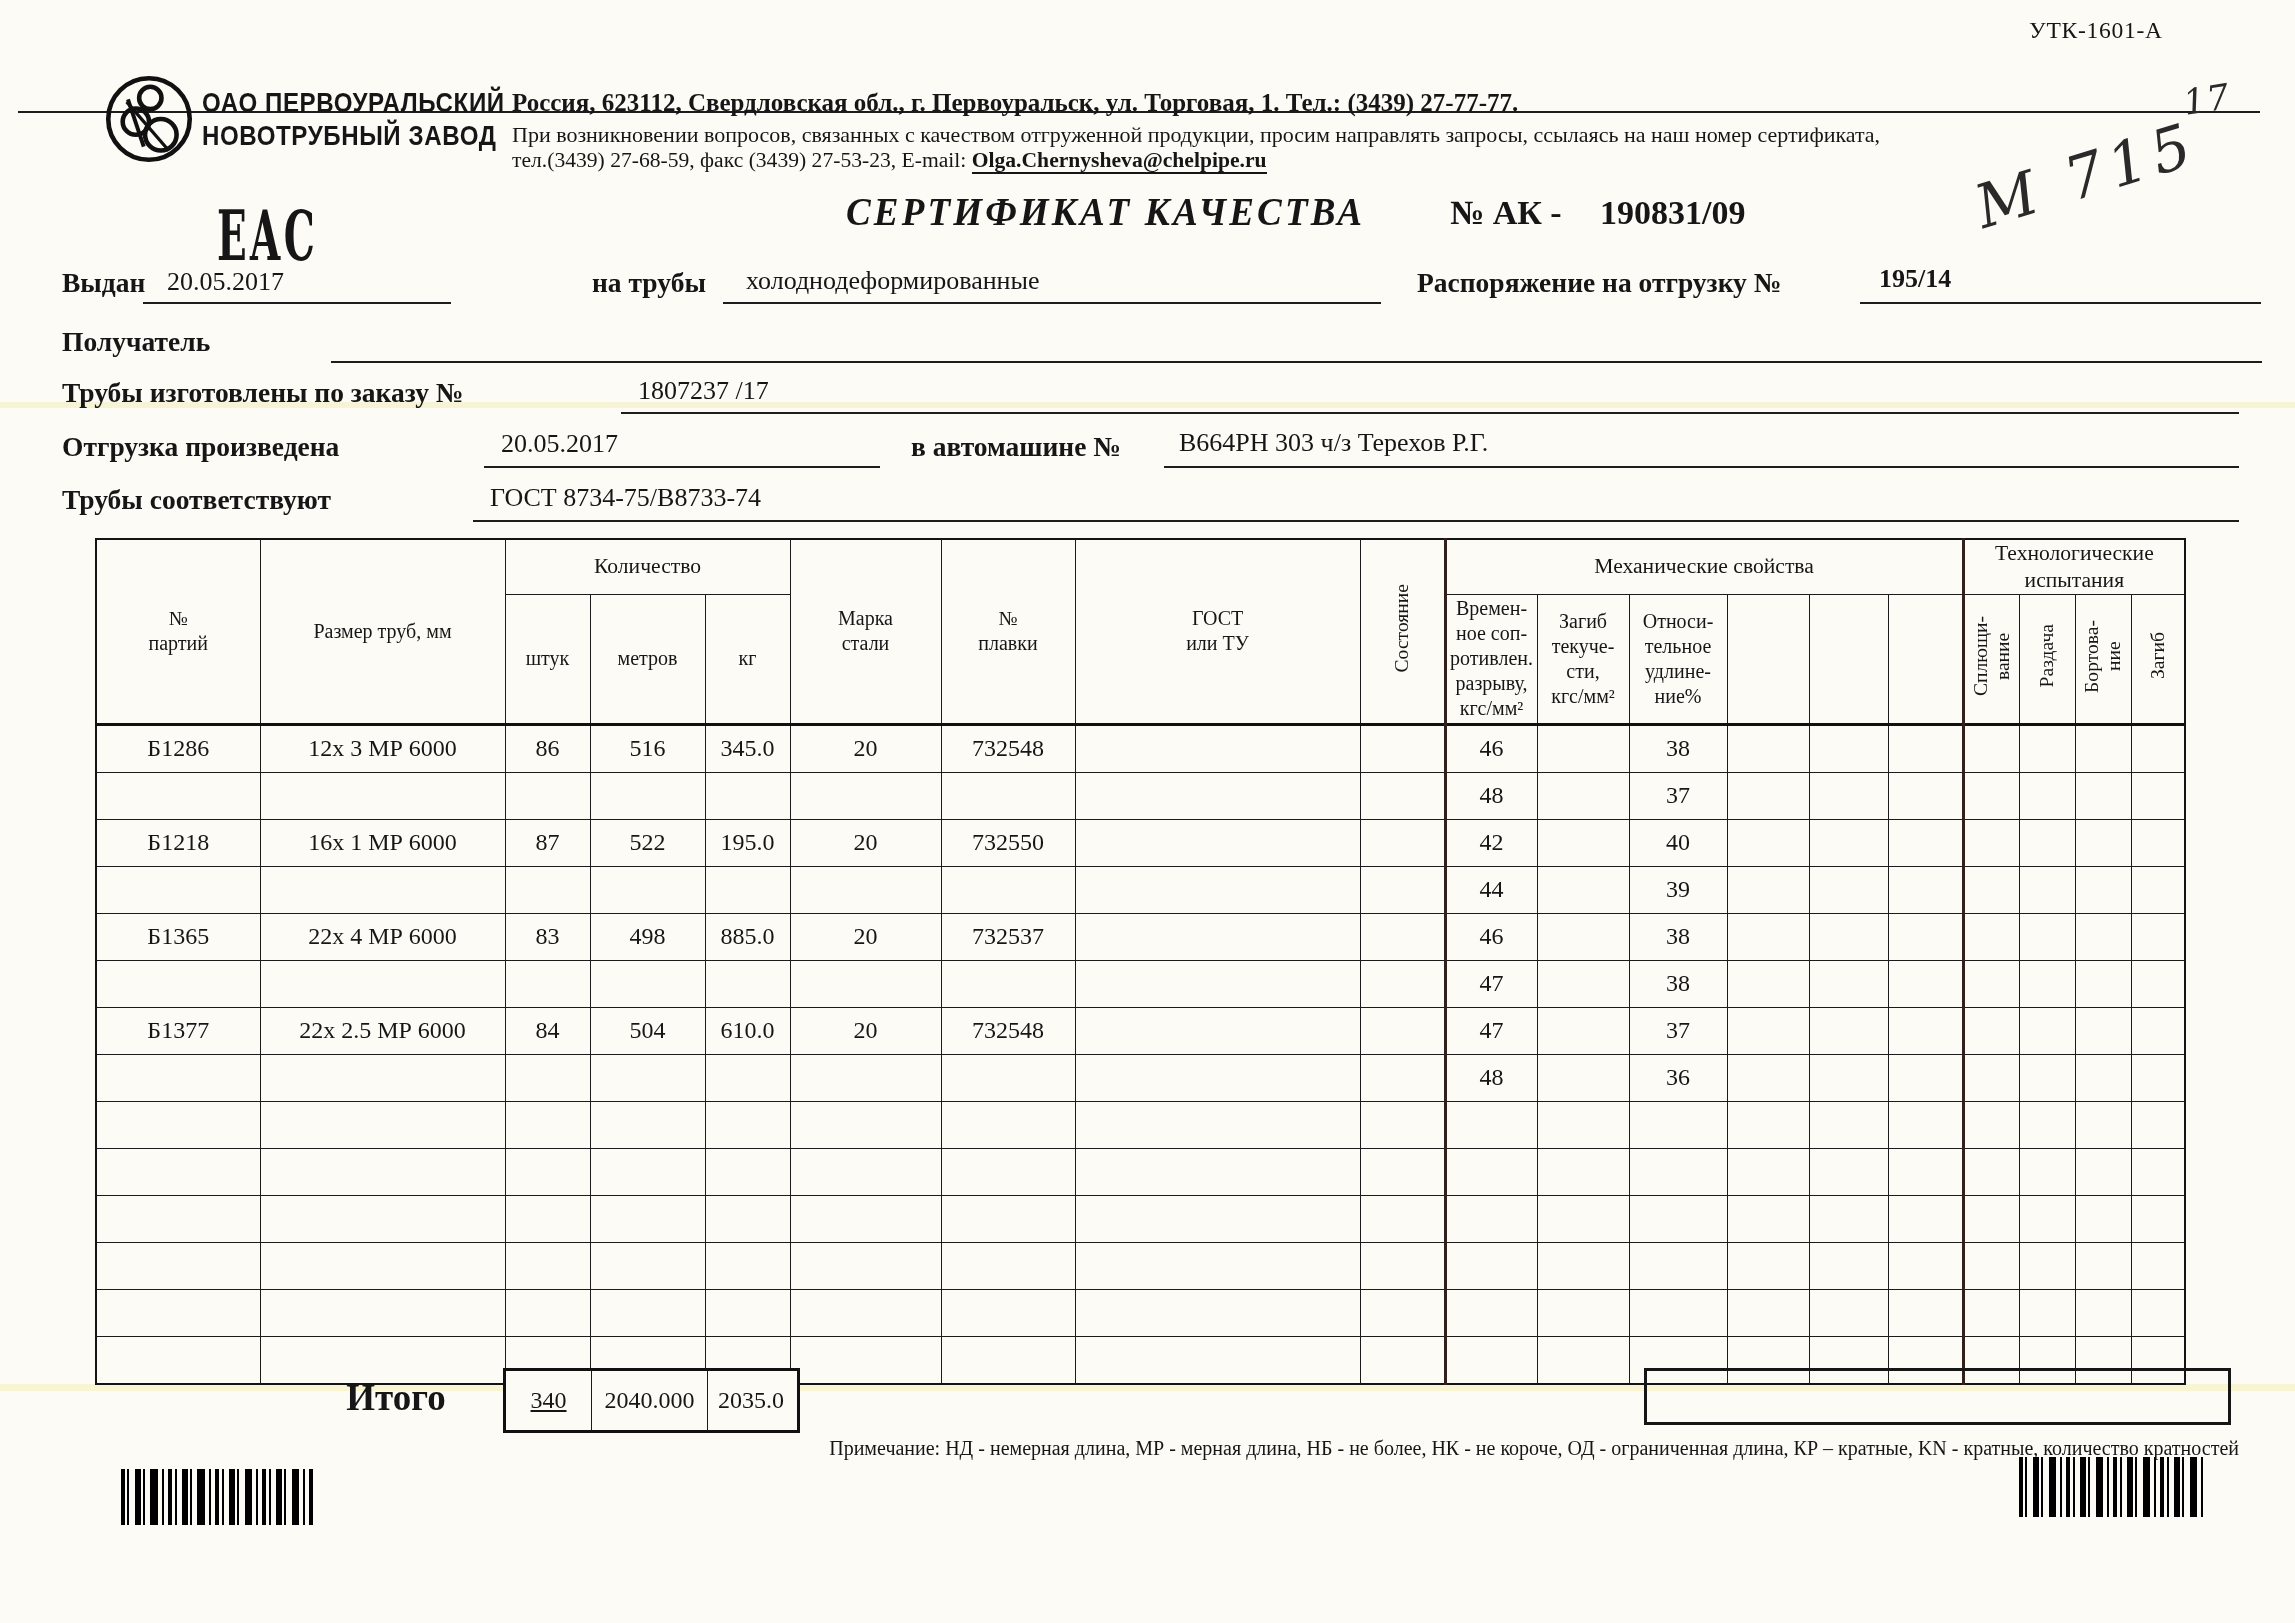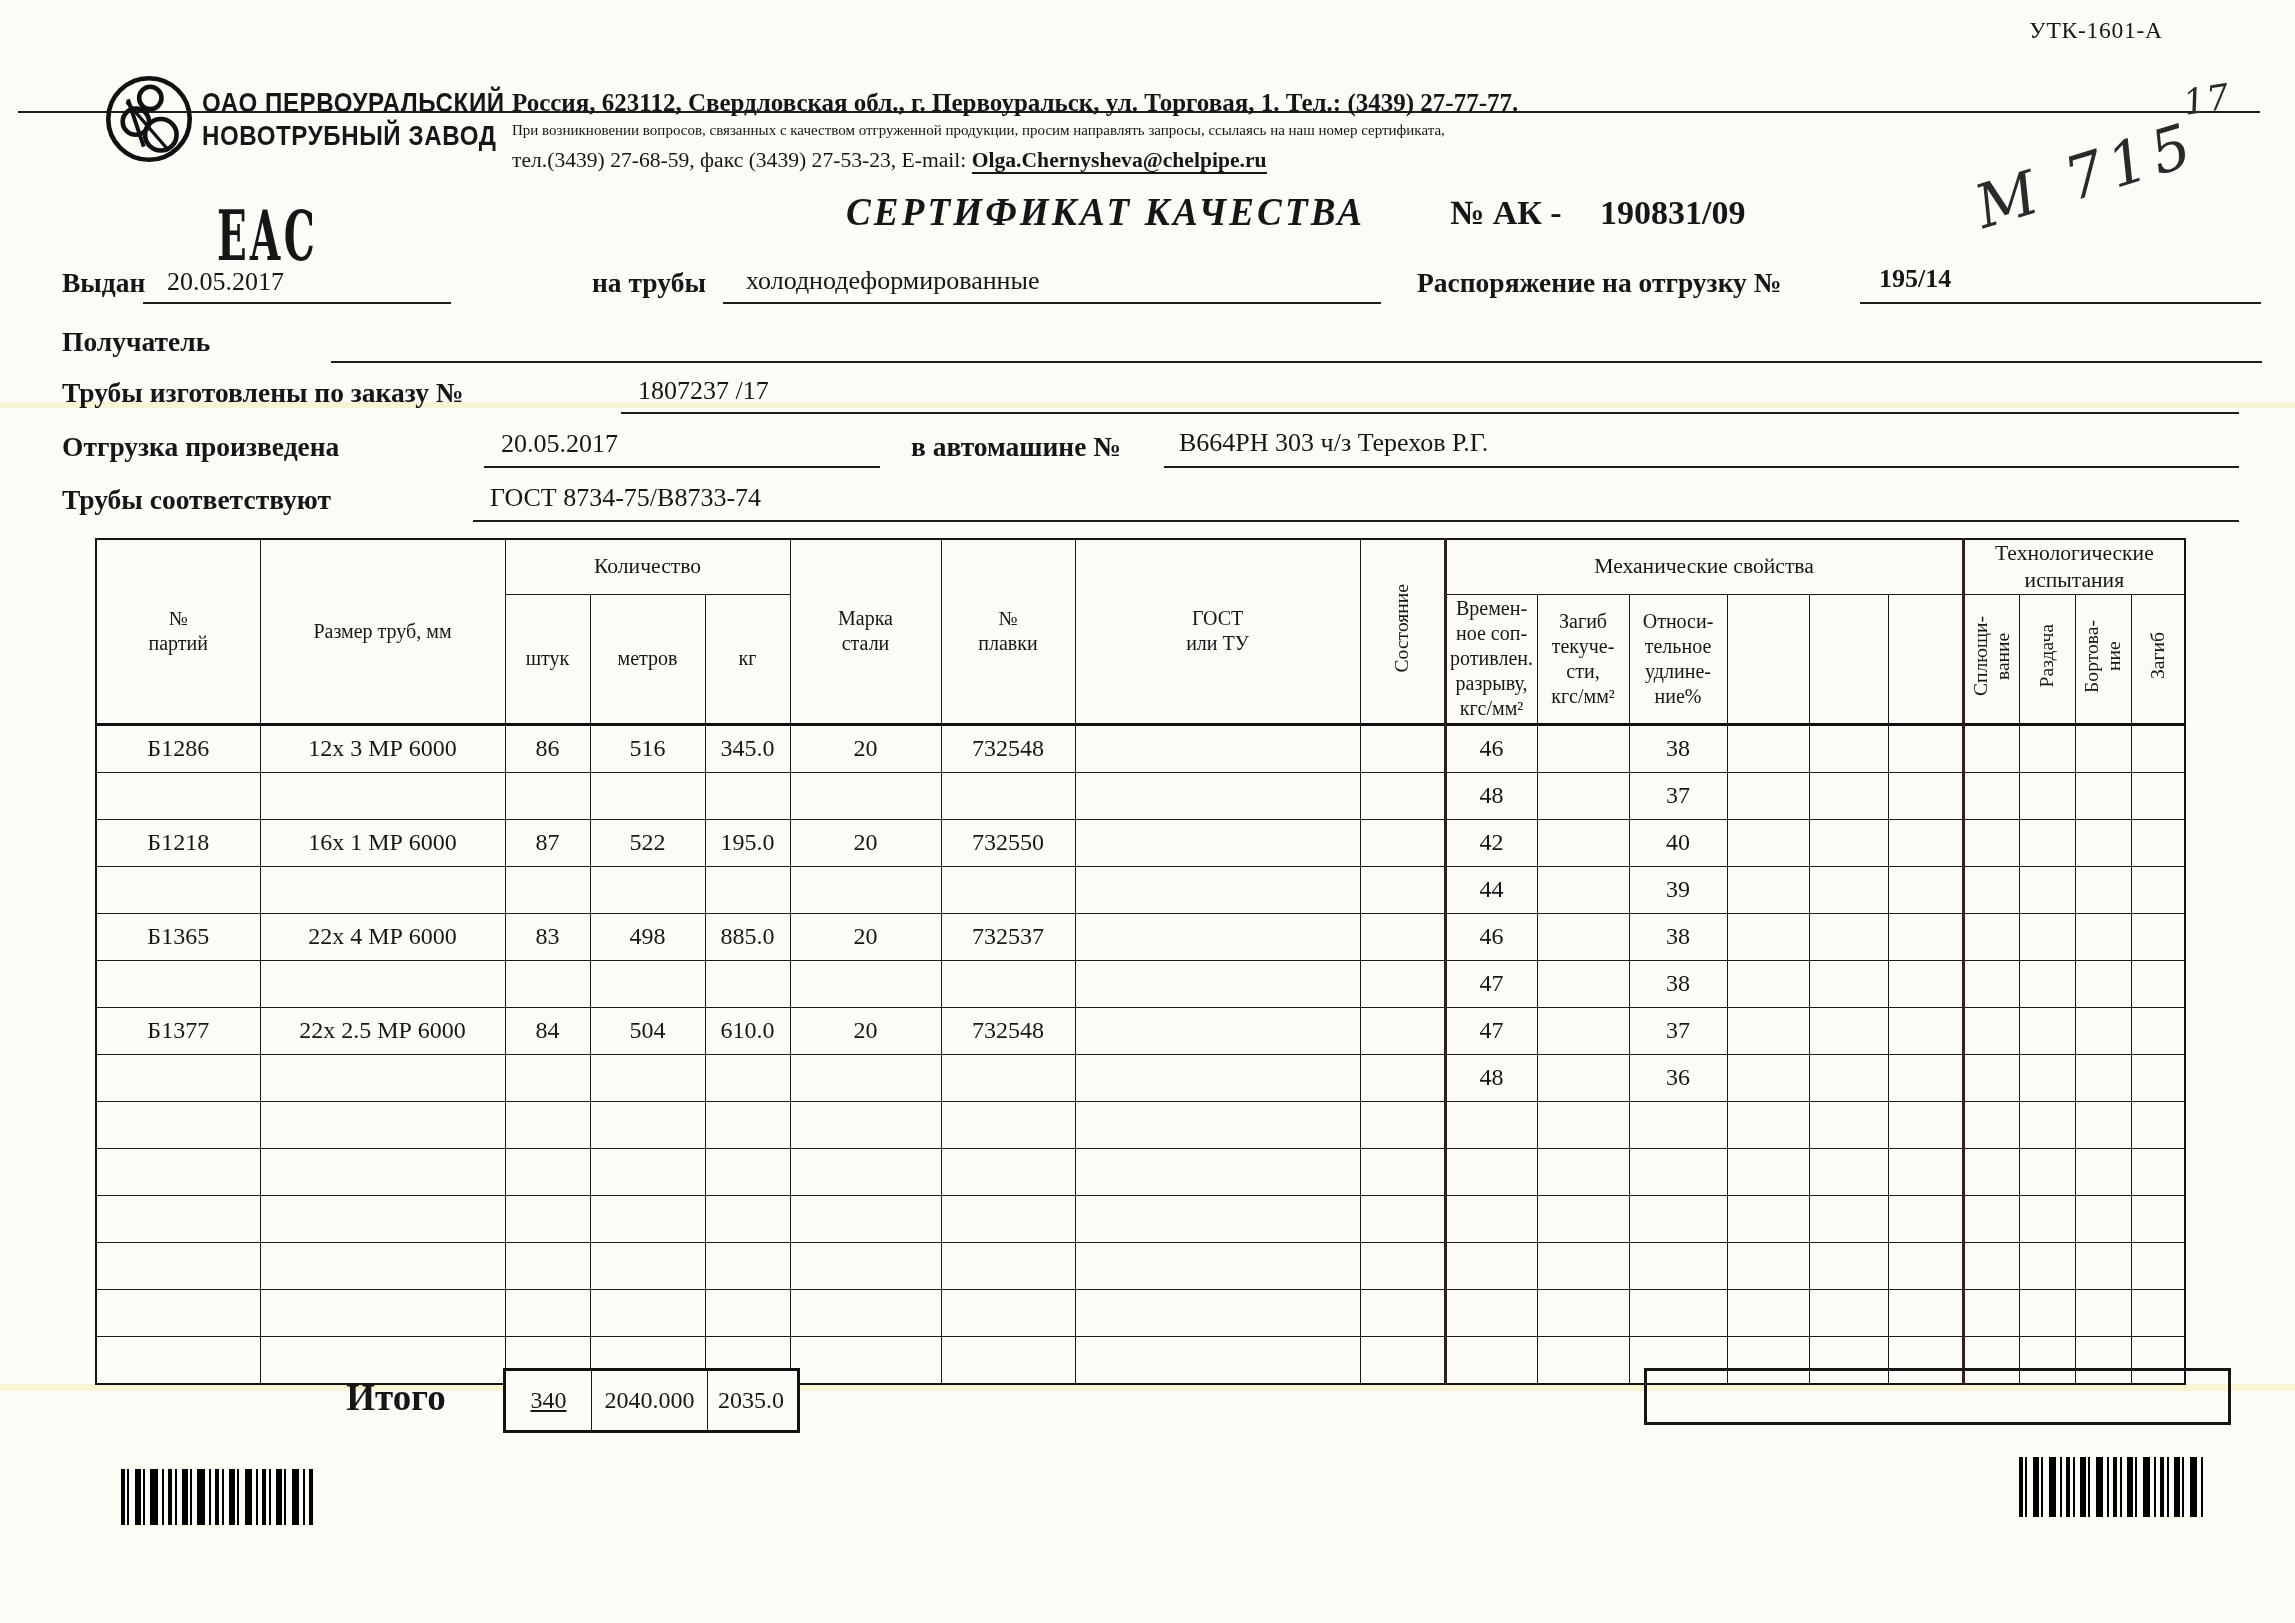--- a/index.html
+++ b/index.html
@@ -11,21 +11,21 @@
   .abs { position:absolute; }
   .streak { position:absolute; left:0; width:2295px; pointer-events:none; }
 
   
   .topline { position:absolute; background:#1c1c1c; height:2px; }
   .form-code { font-size:23.6px; letter-spacing:0.7px; }
   .company-name { font-family:"Liberation Sans", sans-serif; font-weight:700;
     font-size:28px; line-height:1.18; transform:scaleX(.86); transform-origin:left top;
     letter-spacing:0.7px; white-space:nowrap; }
   .addr1 { font-size:25px; font-weight:700; white-space:nowrap; }
-  .addr2 { font-size:15px; white-space:nowrap; }
+  .addr2 { font-size:22px; white-space:nowrap; }
   .addr3 { font-size:21.6px; white-space:nowrap; }
   .email { font-weight:700; border-bottom:2px solid #161616; }
   .eac { font-family:"DejaVu Serif", serif; font-weight:700; font-size:39px;
     transform:scaleY(1.75); transform-origin:left top; letter-spacing:2.6px; }
 
   .doc-title { font-size:39px; font-weight:700; font-style:italic; letter-spacing:3.3px;
     transform:scaleX(.95); transform-origin:left top; white-space:nowrap; }
   .doc-no { font-size:34px; font-weight:700; white-space:nowrap; }
 
   .hand { transform:rotate(-17deg); transform-origin:left top;
@@ -518,18 +518,19 @@
   </div>
 
   <div class="abs totals-label" style="left:298px;top:1376px;width:196px;text-align:center;">Итого</div>
   <div class="totals-box" style="left:503px;top:1368px;width:291px;height:59px;">
     <div class="tcell" style="width:86px;text-decoration:underline;">340</div>
     <div class="tcell" style="width:116px;">2040.000</div>
     <div class="tcell" style="width:86px;">2035.0</div>
   </div>
   <div class="empty-box" style="left:1644px;top:1368px;width:581px;height:51px;"></div>
 
+  <div class="abs footnote" style="left:681px;top:1437px;width:1558px;">Примечание: НД - немерная длина, МР - мерная длина, НБ - не более, НК - не короче, ОД - ограниченная длина, КР – кратные, KN - кратные, количество кратностей</div>
 
   <div class="barcode" style="left:121px;top:1469px;width:194px;height:56px;"></div>
   <div class="barcode" style="left:2019px;top:1457px;width:186px;height:60px;"></div>
 
 </div>
 
 
 </body></html>

